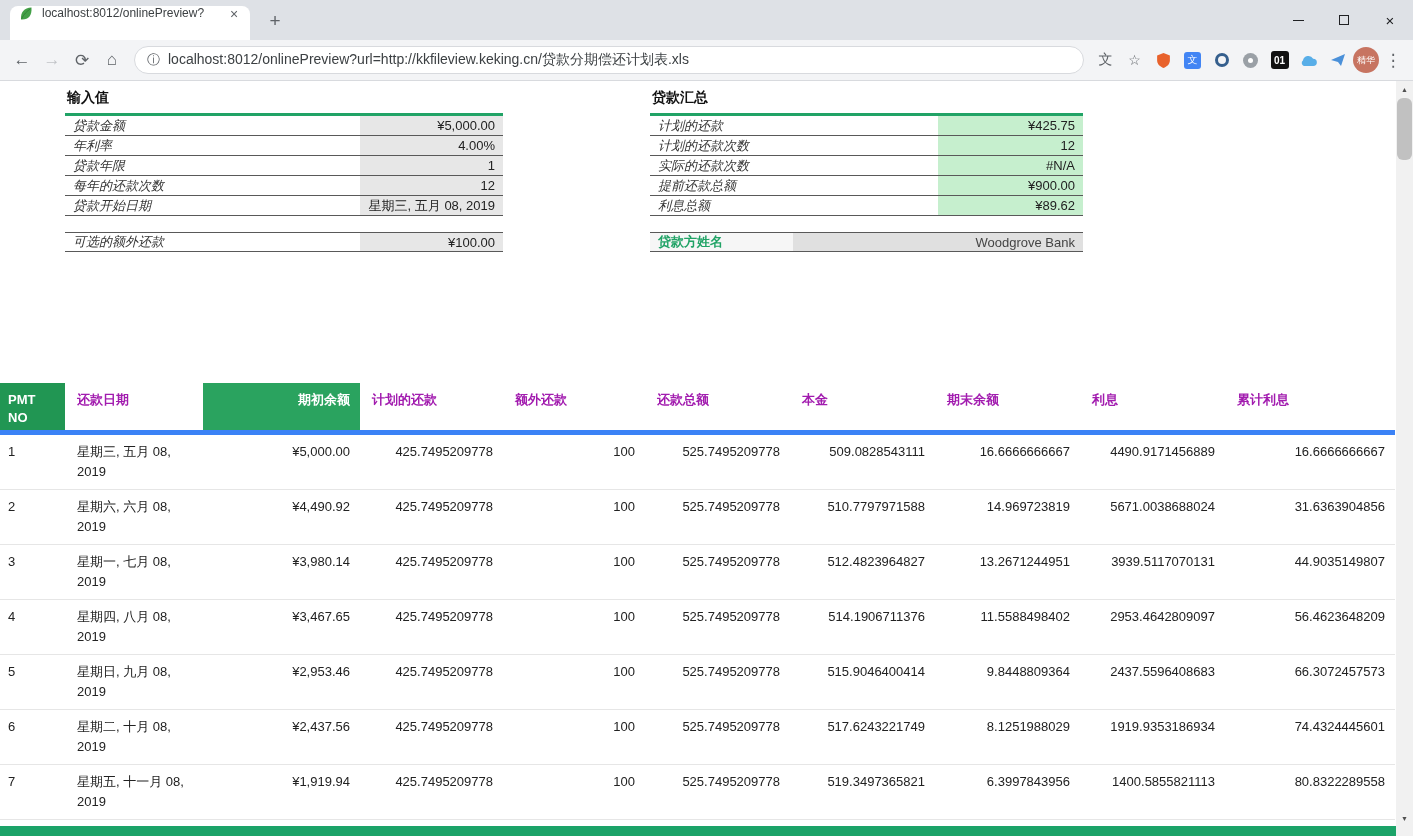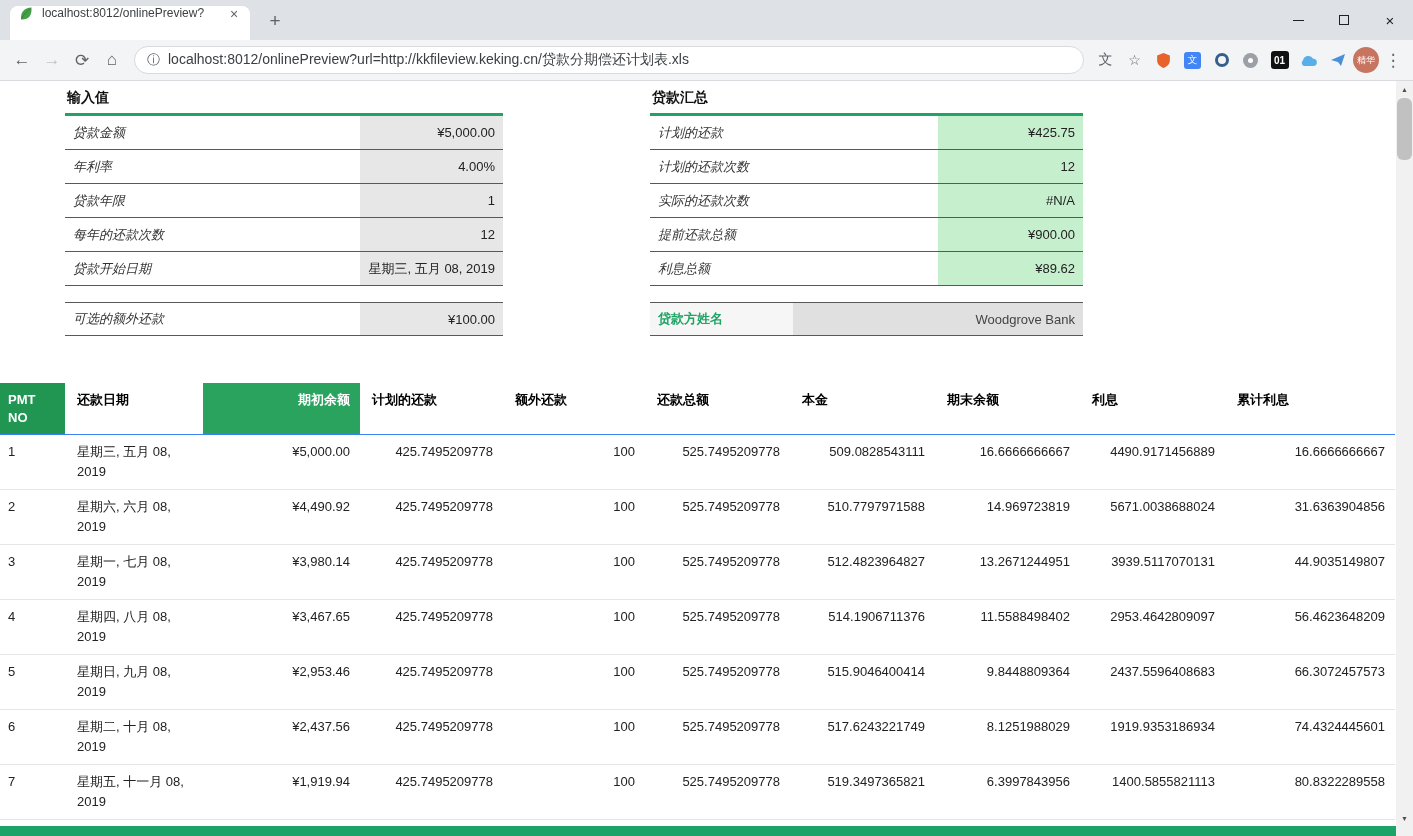--- a/index.html
+++ b/index.html
@@ -45,39 +45,39 @@
   .avatar { width:26px; height:26px; border-radius:50%; background:#c77461; color:#fff; font-size:9px;
             display:flex; align-items:center; justify-content:center; cursor:pointer; flex:0 0 26px; }
   .menu-icon { font-size:17px; color:#5f6368; width:24px; text-align:center; cursor:pointer; }
 
   
   .content { position:absolute; top:81px; left:0; width:1396px; height:745px; background:#fff; overflow:hidden; }
 
   .panel { position:absolute; top:4px; }
   .panel-title { font-size:14px; font-weight:bold; color:#111; padding:4px 2px 6px;
                  border-bottom:3px solid var(--accent-green,#21a366); }
-  .prow { display:grid; height:34px; border-bottom:1px solid #595959; align-items:stretch; }
+  .prow { display:grid; height:20px; border-bottom:1px solid #595959; align-items:stretch; }
   .plabel { font-style:italic; font-size:13px; color:#333; padding-left:8px; display:flex; align-items:center; }
   .pvalue { font-size:13px; color:#222; padding-right:8px; display:flex; align-items:center; justify-content:flex-end; }
   .panel-left  { left:65px;  width:438px; }
   .panel-left .prow  { grid-template-columns:295px 143px; }
   .panel-left .pvalue { background:var(--input-value-bg,#e7e7e7); }
   .panel-right { left:650px; width:433px; }
   .panel-right .prow { grid-template-columns:288px 145px; }
   .panel-right .pvalue { background:var(--summary-value-bg,#c6efce); }
   .extra-row { margin-top:16px; border-top:1px solid #595959; }
   .lender-row { grid-template-columns:143px 290px !important; }
   .lender-label { font-style:normal; font-weight:bold; color:var(--accent-green,#21a366); background:#f6f6f6; }
   .lender-value { background:#e0e0e0 !important; color:#444; }
 
   
   .amort { position:absolute; left:0; top:302px; width:1395px; }
   .thead, .trow { display:grid; grid-template-columns:65px 138px 157px 143px 142px 145px 145px 145px 145px 170px; }
-  .thead { height:52px; border-bottom:1px solid #3b82f6; }
-  .hcell { font-size:13px; font-weight:bold; padding:8px 10px 0 12px; color:#000000; line-height:18px; }
+  .thead { height:52px; border-bottom:5px solid #3b82f6; }
+  .hcell { font-size:13px; font-weight:bold; padding:8px 10px 0 12px; color:#a21caf; line-height:18px; }
   .hcell.green  { background:var(--header-cell-green,#219653); color:#fff; padding-left:8px; }
   .hcell.green2 { background:var(--header-cell-green2,#2aa35f); color:#fff; text-align:right; }
   .trow { border-bottom:1px solid #e6e6e6; min-height:34px; }
   .tcell { font-size:13px; color:#222; padding:7px 10px 7px 12px; line-height:20px; }
   .tcell.num { text-align:right; }
   .tcell.c0 { padding-left:8px; }
 
   
   .scrollbar { position:absolute; right:0; top:81px; width:17px; height:745px; background:#f1f1f1; }
   .sb-btn { position:absolute; left:0; right:0; height:16px; display:flex; align-items:center;

